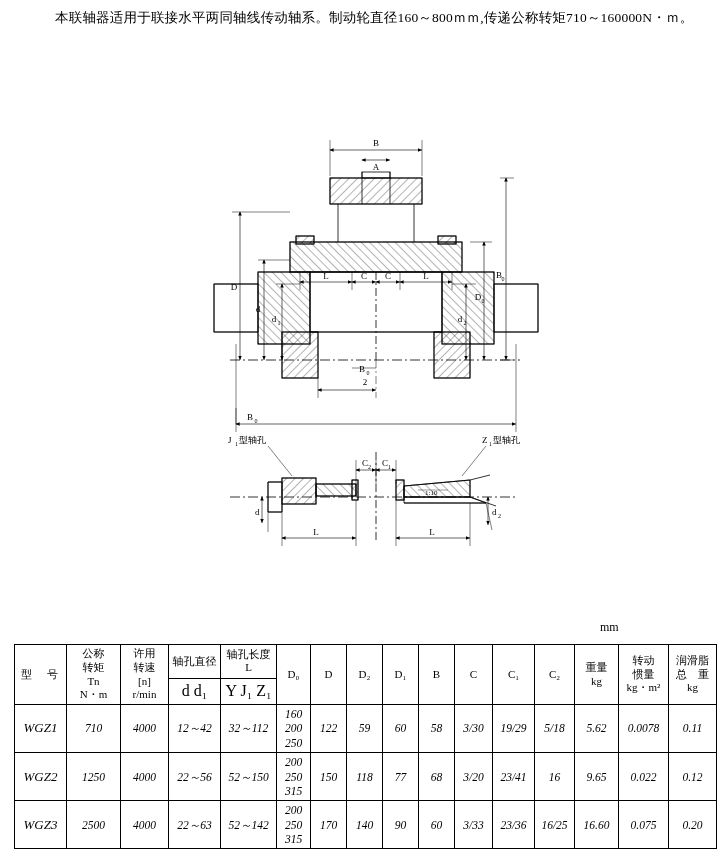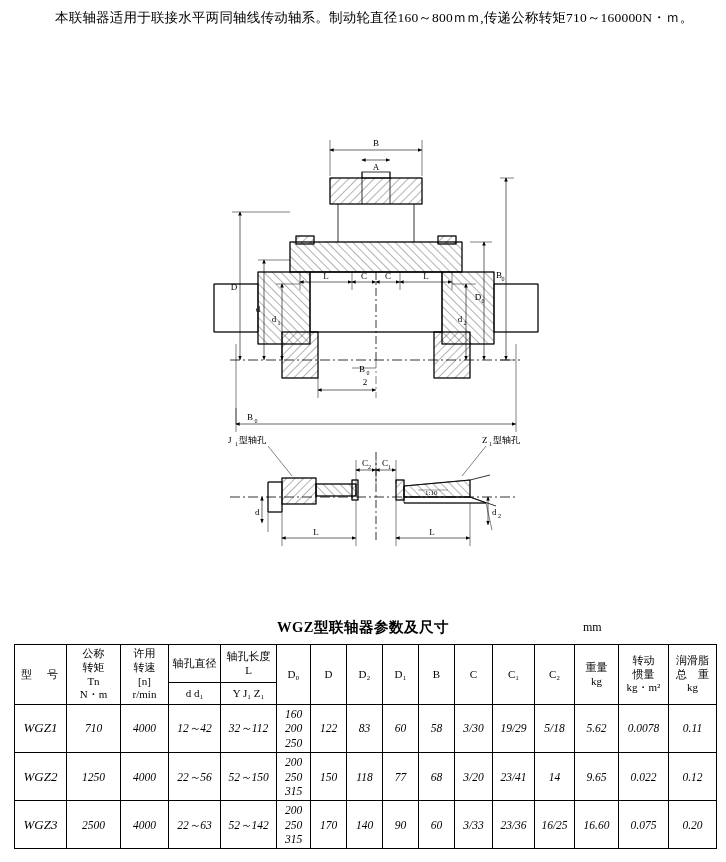--- a/index.html
+++ b/index.html
@@ -49,21 +49,21 @@
     left: 0;
     top: 618px;
     width: 726px;
     text-align: center;
     font-size: 14.5px;
     font-weight: bold;
     letter-spacing: 0.5px;
   }
   .unit-label {
     position: absolute;
-    left: 583px;
+    left: 600px;
     top: 620px;
     font-size: 12px;
     font-family: "Liberation Serif", serif;
   }
 
   
   table.spec {
     position: absolute;
     left: 14px;
     top: 644px;
@@ -79,21 +79,21 @@
     padding: 2px 1px;
     line-height: 1.25;
   }
   table.spec thead th {
     font-weight: normal;
   }
   table.spec .hd {
     font-size: 11px;
   }
   table.spec .sub {
-    font-size: 11px;
+    font-size: 16px;
   }
   table.spec tbody td {
     height: 40px;
     font-size: 11.5px;
     font-style: italic;
   }
   table.spec tbody td.model {
     font-size: 13px;
   }
   .multi { line-height: 1.1; font-size: 10.5px; }
@@ -298,21 +298,20 @@
 
         <line x1="396" y1="440" x2="396" y2="486" stroke-width="0.5"></line>
         <line x1="470" y1="443" x2="470" y2="486" stroke-width="0.5"></line>
         <line x1="396" y1="478" x2="470" y2="478" marker-start="url(#arrE)" marker-end="url(#arrS)" stroke-width="0.6"></line>
         <text x="432" y="475" text-anchor="middle" fill="#000" stroke="none">L</text>
 
       </g>
     </svg>
   </div>
 
-  <div class="table-title">WGZ型联轴器参数及尺寸</div>
   <div class="unit-label">mm</div>
 
   <table class="spec">
     <colgroup>
       <col style="width:52px">
         <col style="width:54px">
         <col style="width:48px">
       <col style="width:52px">
         <col style="width:56px">
         <col style="width:34px">
@@ -381,21 +380,21 @@
         <td>710</td>
         <td>4000</td>
         <td>12～42</td>
         <td>32～112</td>
         <td class="multi">
           <div>160</div>
           <div>200</div>
           <div>250</div>
         </td>
         <td>122</td>
-        <td>83</td>
+        <td>59</td>
         <td>60</td>
         <td>58</td>
         <td>3/30</td>
         <td>19/29</td>
         <td>5/18</td>
         <td>5.62</td>
         <td>0.0078</td>
         <td>0.11</td>
       </tr>
       <tr>
@@ -408,21 +407,21 @@
           <div>200</div>
           <div>250</div>
           <div>315</div>
         </td>
         <td>150</td>
         <td>118</td>
         <td>77</td>
         <td>68</td>
         <td>3/20</td>
         <td>23/41</td>
-        <td>14</td>
+        <td>16</td>
         <td>9.65</td>
         <td>0.022</td>
         <td>0.12</td>
       </tr>
       <tr>
         <td class="model">WGZ3</td>
         <td>2500</td>
         <td>4000</td>
         <td>22～63</td>
         <td>52～142</td>

